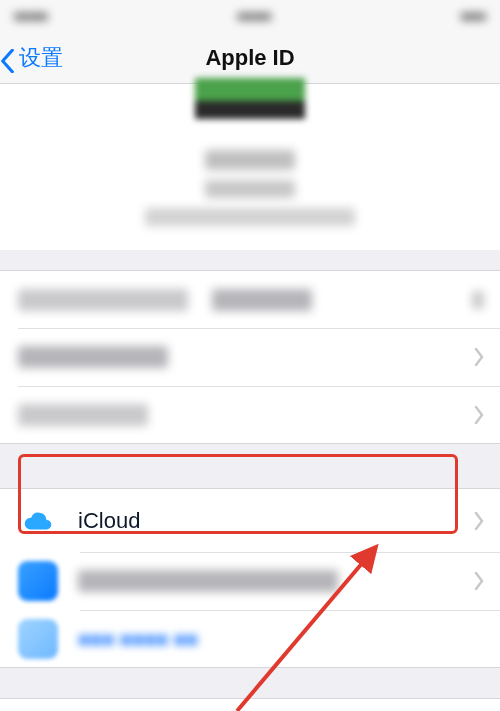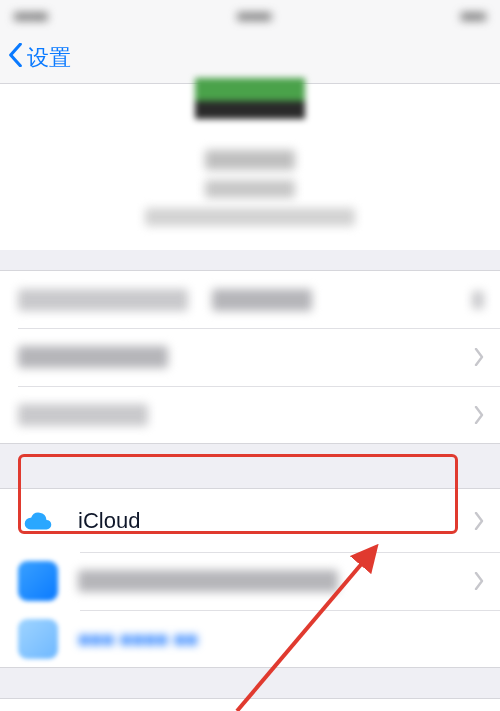--- a/index.html
+++ b/index.html
@@ -5,21 +5,21 @@
   * { box-sizing: border-box; margin: 0; padding: 0; }
   html, body { width: 500px; height: 711px; font-family: -apple-system, "Helvetica Neue", Arial, sans-serif; background: #f2f2f7; }
   .root { width: 500px; height: 711px; background: #efeff4; position: relative; overflow: hidden; }
 
   
   .statusbar { height: 32px; background: #f7f7f8; display: flex; justify-content: space-between; align-items: center; padding: 0 14px; }
   .sb-blur { filter: blur(5px); color: #444; font-size: 14px; }
 
   
   .navbar { height: 52px; background: #f7f7f8; border-bottom: 1px solid #d6d6db; display: flex; align-items: center; position: relative; }
-  .nav-back { display: flex; align-items: flex-start; color: #0a7aff; font-size: 22px; padding-left: 8px; }
+  .nav-back { display: flex; align-items: flex-end; color: #0a7aff; font-size: 22px; }
   .nav-back svg { width: 15px; height: 24px; margin-right: 4px; }
   .nav-title { position: absolute; left: 0; right: 0; text-align: center; font-size: 22px; font-weight: 600; color: #111; pointer-events: none; }
 
   
   .profile-section { background: #ffffff; padding: 0 0 24px 0; display: flex; flex-direction: column; align-items: center; }
   .avatar { width: 110px; height: 58px; margin-top: -6px; background: linear-gradient(#4aa24a 0 40%, #2a2a2a 40% 70%, #fff 70% 100%); filter: blur(3px); }
   .profile-line1 { margin-top: 14px; width: 90px; height: 20px; background: #bfbfbf; filter: blur(5px); border-radius: 2px;}
   .profile-line2 { margin-top: 10px; width: 90px; height: 18px; background: #c7c7c7; filter: blur(5px); border-radius: 2px;}
   .profile-line3 { margin-top: 10px; width: 210px; height: 18px; background: #d2d2d2; filter: blur(5px); border-radius: 2px;}
 
@@ -68,20 +68,21 @@
     <span class="sb-blur">■■■</span>
   </div>
 
   <div class="navbar">
     <div class="nav-back">
       <svg viewBox="0 0 12 20">
           <path d="M10 1 L2 10 L10 19" fill="none" stroke="#0a7aff" stroke-width="2.6" stroke-linecap="round" stroke-linejoin="round"></path>
         </svg>
       <span>设置</span>
     </div>
+    <div class="nav-title">Apple ID</div>
   </div>
 
   <div class="profile-section">
     <div class="avatar"></div>
     <div class="profile-line1"></div>
     <div class="profile-line2"></div>
     <div class="profile-line3"></div>
   </div>
 
   <div class="gap"></div>

